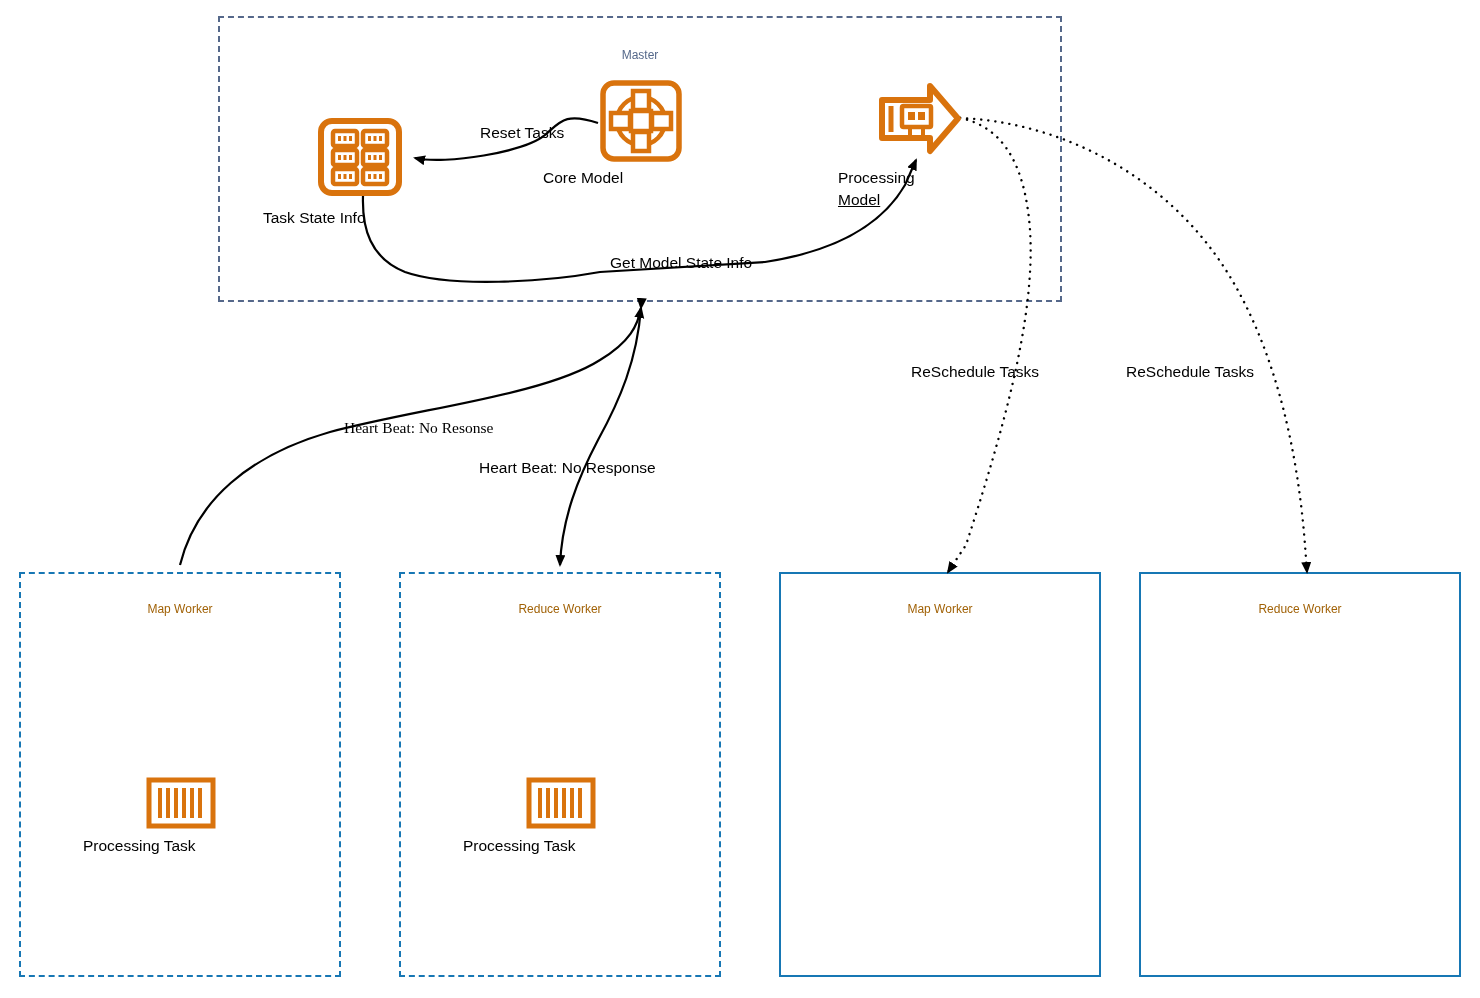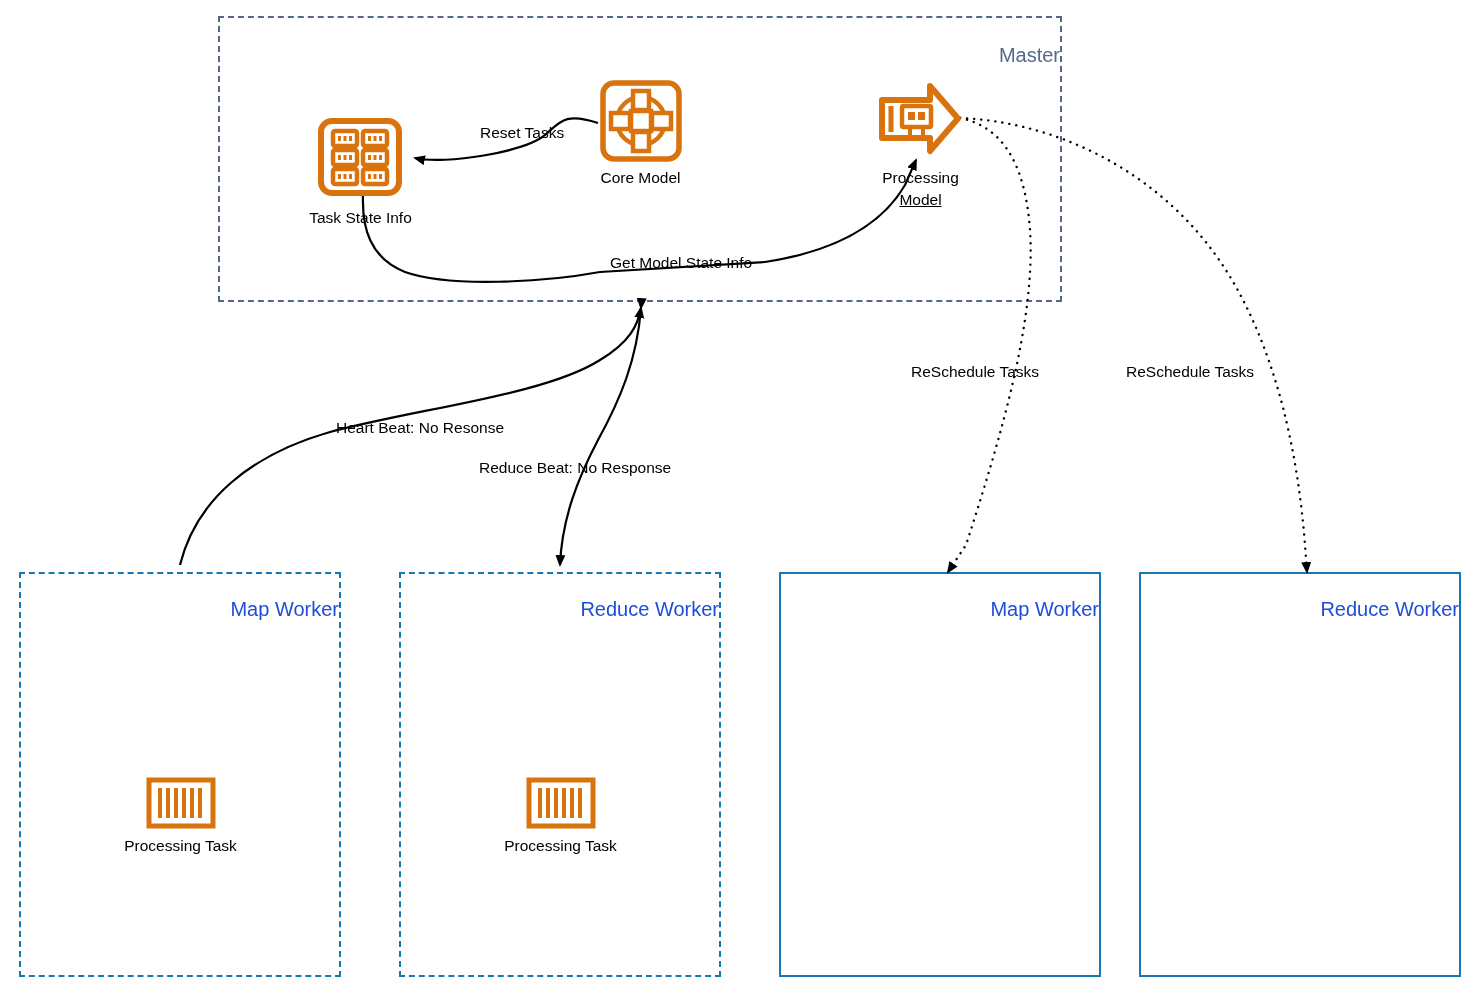--- a/index.html
+++ b/index.html
@@ -34,38 +34,38 @@
   }
   .group-box.worker-dashed {
     border: 2px dashed #1777b4;
   }
   .group-box.worker-solid {
     border: 2px solid #1777b4;
   }
   .group-title {
     position: absolute;
     width: 100%;
-    text-align: right;
-    font-size: 20px;
+    text-align: center;
+    font-size: 12px;
     line-height: 19px;
   }
   .group-title.master-title {
     color: #55688a;
     top: 28px;
   }
   .group-title.worker-title {
-    color: #1d4ed8;
+    color: #a16207;
     top: 26px;
   }
   .node-label {
     position: absolute;
     color: #000000;
     font-size: 15.5px;
     line-height: 19px;
-    text-align: center;
+    text-align: left;
     white-space: nowrap;
   }
   .edge-label {
     position: absolute;
     color: #000000;
     font-size: 15.5px;
     line-height: 19px;
     white-space: nowrap;
     background: transparent;
   }
@@ -233,21 +233,21 @@
         <rect x="52" y="11" width="4" height="30"></rect>
       </g>
     </svg>
   </div>
   <div class="node-label" style="left:463px; top:836px; width:195px;">Processing Task</div>
 
   <div class="edge-label" style="left:462px; top:123px;margin-left:18px;">Reset Tasks</div>
 
   <div class="edge-label" style="left:610px; top:253px;">Get Model State Info</div>
 
-  <div class="edge-label" style="left:336px; top:418px;">Heart Beat: No Resonse</div>
-
-  <div class="edge-label" style="left:479px; top:458px;">Reduce Beat: No Response</div>
+  <div class="edge-label" style="left:344px; top:418px;font-family:Liberation Serif, serif;">Heart Beat: No Resonse</div>
+
+  <div class="edge-label" style="left:479px; top:458px;">Heart Beat: No Response</div>
 
   <div class="edge-label" style="left:911px; top:362px;">ReSchedule Tasks</div>
 
   <div class="edge-label" style="left:1126px; top:362px;">ReSchedule Tasks</div>
 
 </div>
 
 </body></html>

